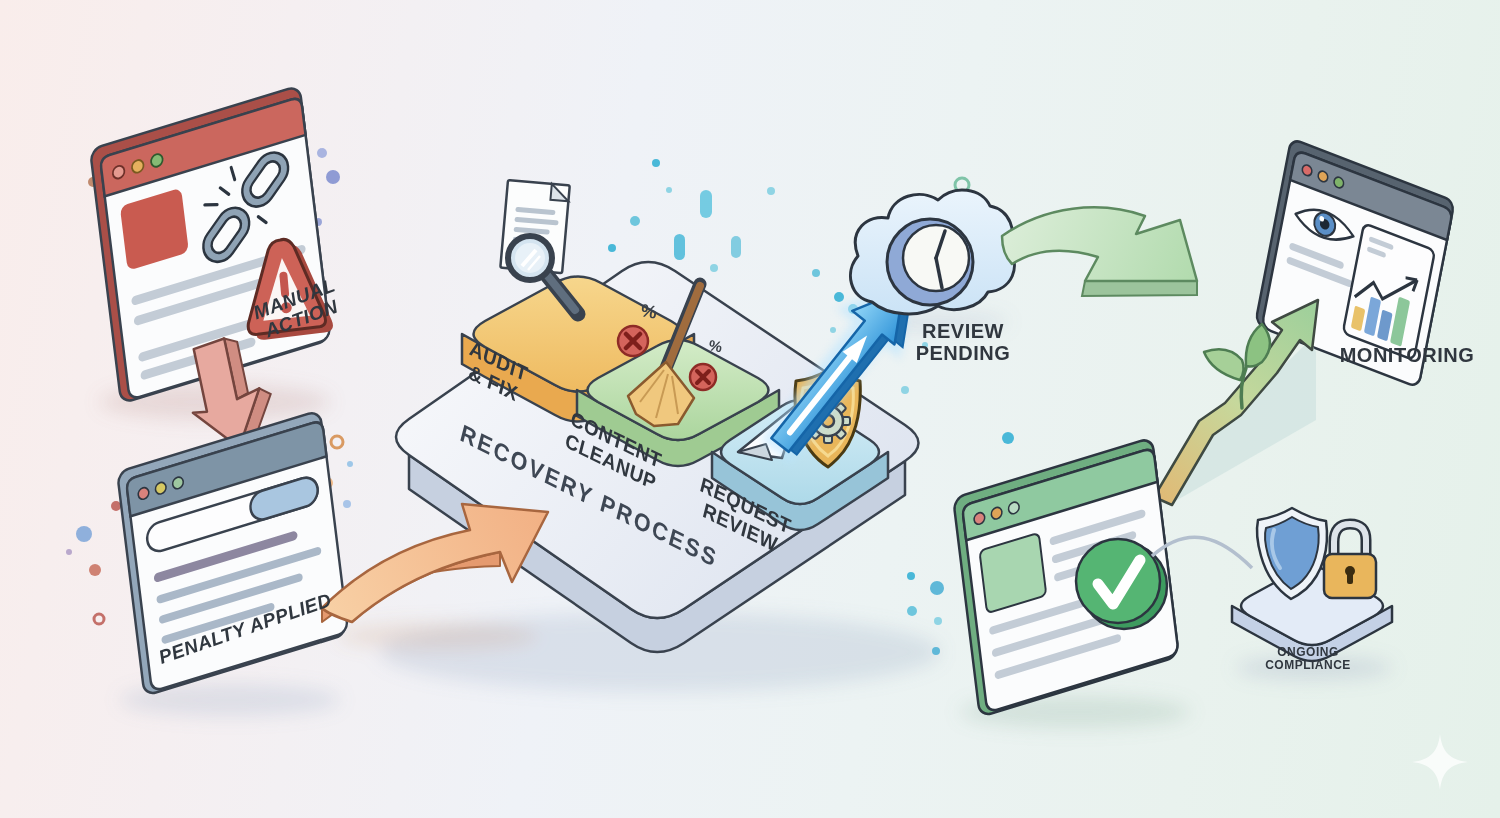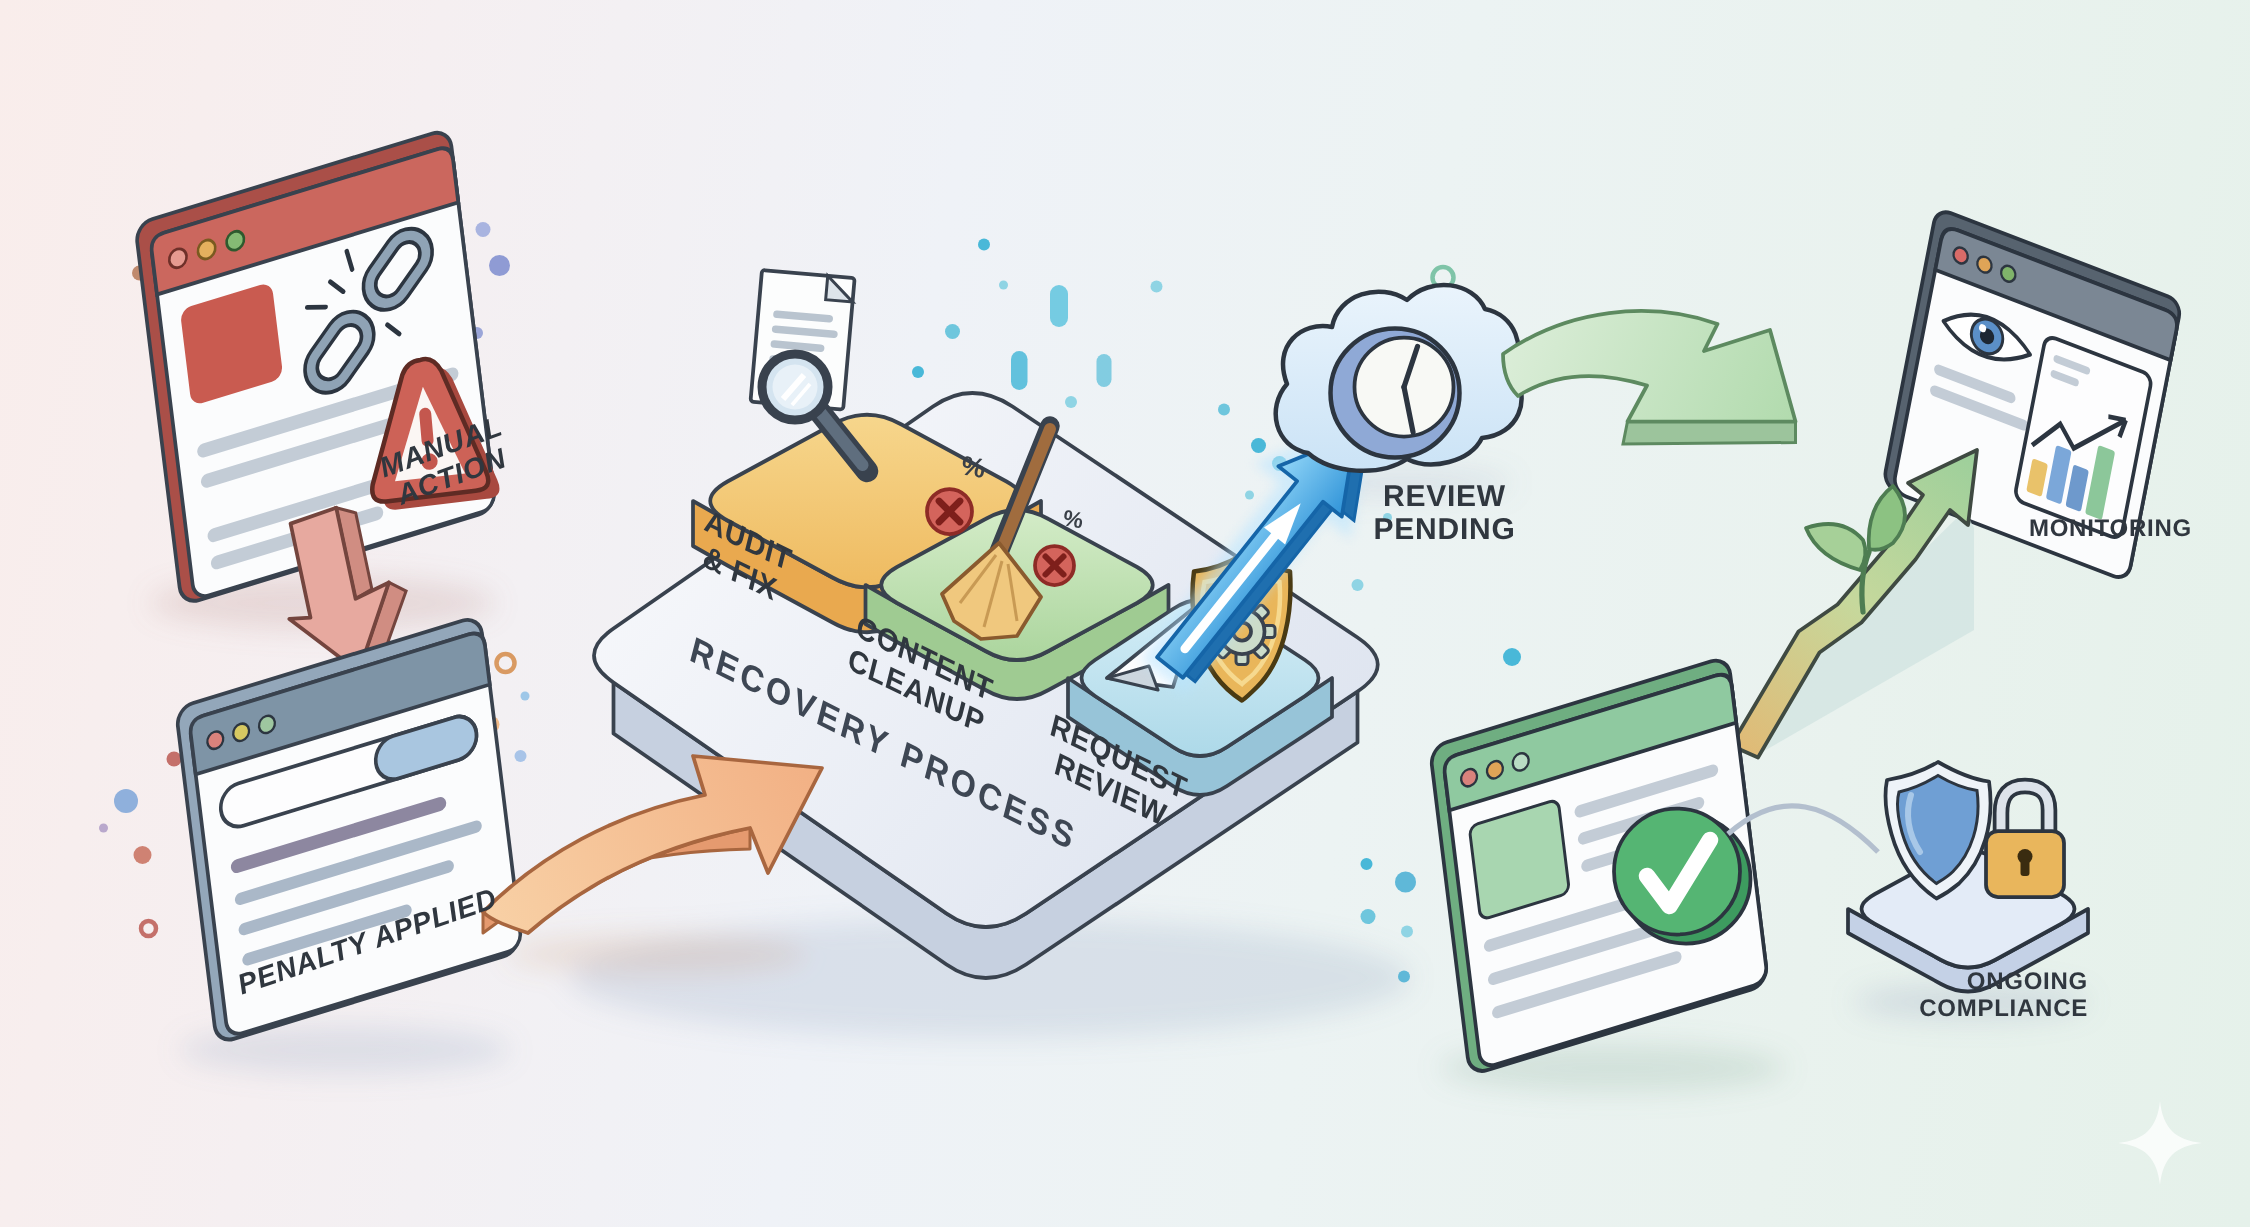--- a/index.html
+++ b/index.html
@@ -380,19 +380,19 @@
 
 <div class="lbl" style="left:556px;top:398px;width:140px;font-size:20px;transform:rotate(26deg) skewX(12deg);">CONTENT
 CLEANUP</div>
 
 <div class="lbl" style="left:690px;top:466px;width:130px;font-size:20px;transform:rotate(26deg) skewX(12deg);">REQUEST
 REVIEW</div>
 
 <div class="lbl" style="left:888px;top:320px;width:150px;font-size:20px;">REVIEW
 PENDING</div>
 
-<div class="lbl" style="left:1332px;top:344px;width:150px;font-size:16px;white-space:nowrap;">MONITORING</div>
-
-
-<div class="lbl" style="left:1224px;top:646px;width:168px;font-size:16px;text-align:right;">ONGOING
+<div class="lbl" style="left:1332px;top:344px;width:150px;font-size:20px;white-space:nowrap;">MONITORING</div>
+
+
+<div class="lbl" style="left:1224px;top:646px;width:168px;font-size:12px;">ONGOING
 COMPLIANCE</div>
 
 </div>
 
 </body></html>

